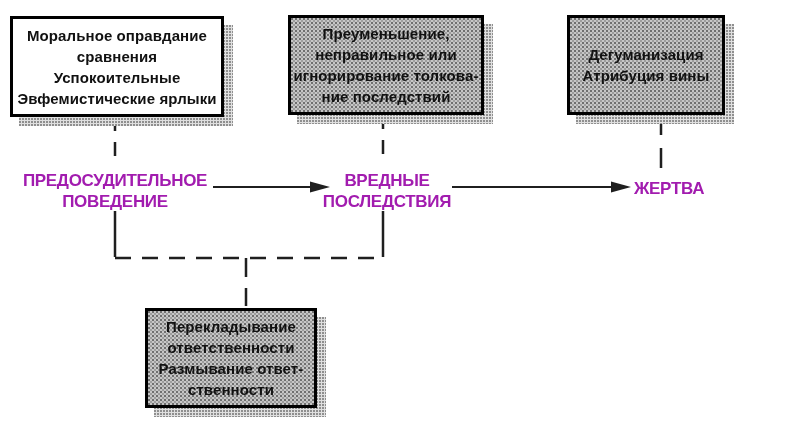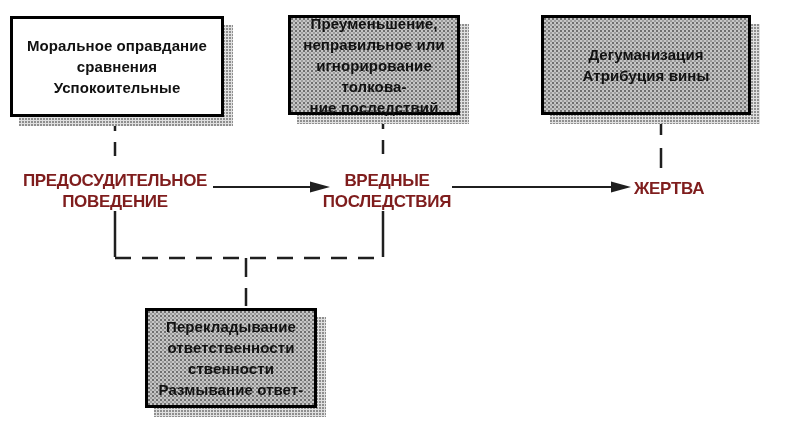--- a/index.html
+++ b/index.html
@@ -30,21 +30,21 @@
       radial-gradient(circle at 1px 1px,#6f6f6f 0.9px,rgba(0,0,0,0) 1.05px),
       radial-gradient(circle at 1px 1px,#9d9d9d 0.9px,rgba(0,0,0,0) 1.05px);
     background-size:4px 4px,4px 4px;
     background-position:0 0,2px 2px;
   }
   .box .line{display:block;}
 
   .flow-label{
     position:absolute;text-align:center;
     font-size:17px;font-weight:bold;line-height:21px;letter-spacing:-0.3px;
-    color:#7f1d1d;white-space:nowrap;
+    color:#a21caf;white-space:nowrap;
   }
   .flow-label .line{display:block;}
 </style>
 </head>
 <body>
 
 <div class="canvas">
 
   <svg class="connectors" viewBox="0 0 800 427" xmlns="http://www.w3.org/2000/svg">
 
@@ -67,48 +67,49 @@
     <line x1="115" y1="258" x2="383" y2="258" stroke="#1f1f1f" stroke-width="2.5" stroke-dasharray="16 11"></line>
     <line x1="246" y1="258" x2="246" y2="306" stroke="#1f1f1f" stroke-width="2.5" stroke-dasharray="19 11"></line>
   </svg>
 
   <div class="box-wrap" style="left:10px;top:16px;width:214px;height:101px;">
     <div class="box-shadow"></div>
     <div class="box fill-white">
       <span class="line">Моральное оправдание</span>
       <span class="line">сравнения</span>
       <span class="line">Успокоительные</span>
+      <span class="line">Эвфемистические ярлыки</span>
     </div>
   </div>
 
-  <div class="box-wrap" style="left:288px;top:15px;width:172px;height:100px;">
+  <div class="box-wrap" style="left:288px;top:15px;width:196px;height:100px;">
     <div class="box-shadow"></div>
     <div class="box fill-gray">
       <span class="line">Преуменьшение,</span>
       <span class="line">неправильное или</span>
       <span class="line">игнорирование толкова-</span>
       <span class="line">ние последствий</span>
     </div>
   </div>
 
-  <div class="box-wrap" style="left:541px;top:15px;width:210px;height:100px;">
+  <div class="box-wrap" style="left:567px;top:15px;width:158px;height:100px;">
     <div class="box-shadow"></div>
     <div class="box fill-gray">
       <span class="line">Дегуманизация</span>
       <span class="line">Атрибуция вины</span>
     </div>
   </div>
 
   <div class="box-wrap" style="left:145px;top:308px;width:172px;height:100px;">
     <div class="box-shadow"></div>
     <div class="box fill-gray">
       <span class="line">Перекладывание</span>
       <span class="line">ответственности</span>
+      <span class="line">Размывание ответ-</span>
       <span class="line">ственности</span>
-      <span class="line">Размывание ответ-</span>
     </div>
   </div>
 
   <div class="flow-label" style="left:15px;top:170px;width:200px;">
     <span class="line">ПРЕДОСУДИТЕЛЬНОЕ</span>
     <span class="line">ПОВЕДЕНИЕ</span>
   </div>
 
   <div class="flow-label" style="left:287px;top:170px;width:200px;">
     <span class="line">ВРЕДНЫЕ</span>

